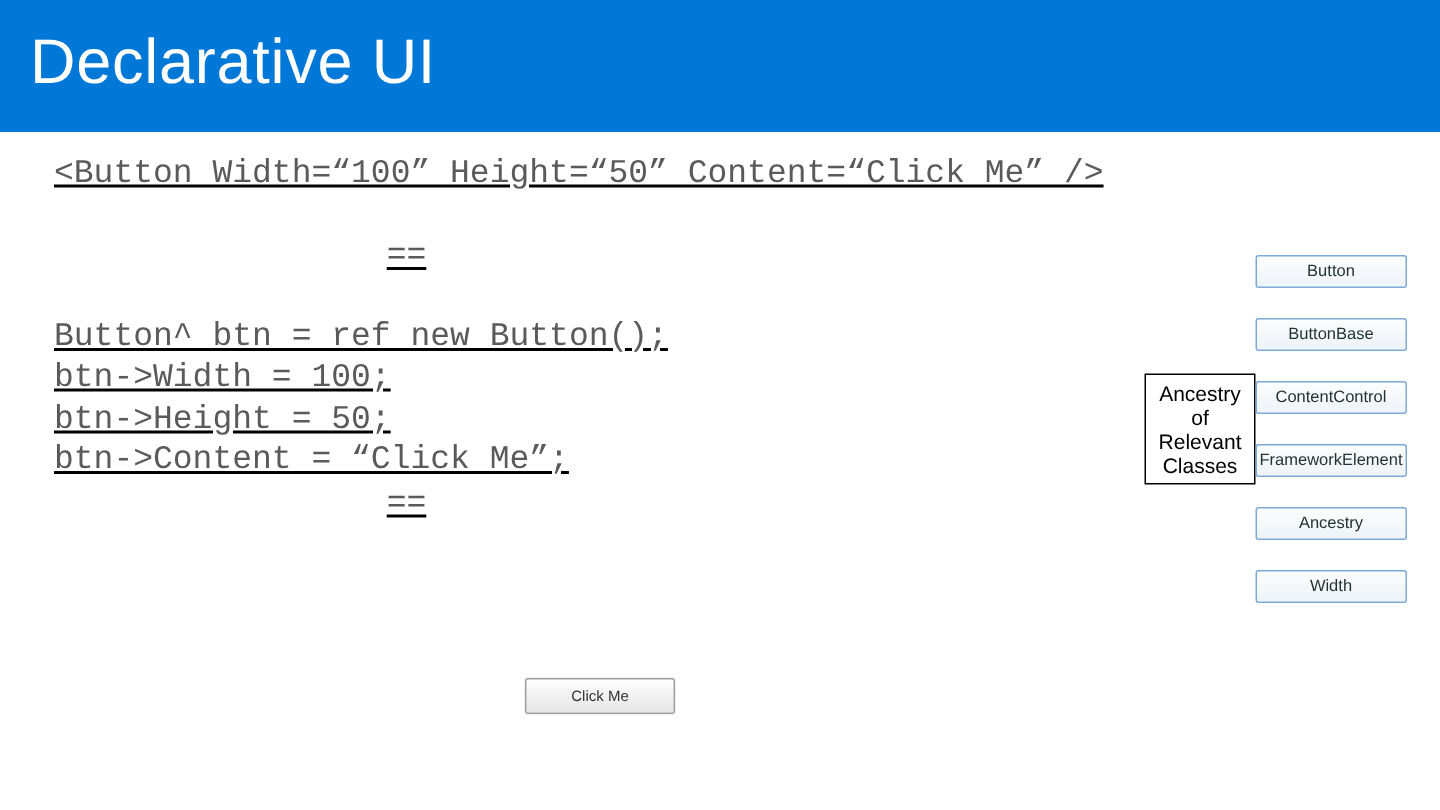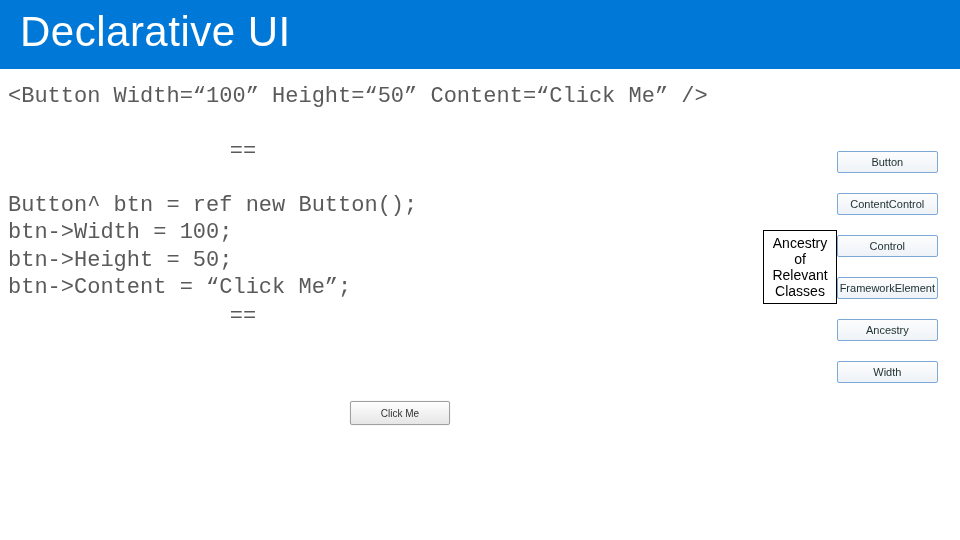--- a/index.html
+++ b/index.html
@@ -1,33 +1,34 @@
 <!DOCTYPE html>
 <html><head>
 <meta charset="utf-8">
 <style>
   * { margin: 0; padding: 0; box-sizing: border-box; }
   html, body { width: 960px; height: 540px; font-family: "Segoe UI", Arial, sans-serif; background: #fff; overflow: hidden; }
   .header {
     background: #0078d7;
     color: #fff;
     padding: 10px 20px 16px 20px;
-    height: 69px;
+    height: 88px;
     display: flex;
     align-items: center;
   }
   .header h1 {
     font-weight: 300;
     font-size: 42px;
     letter-spacing: 0.5px;
   }
   .body {
     position: relative;
-    padding: 14px 20px 0 8px;
+    padding: 14px 20px 0 36px;
     height: calc(540px - 88px);
+    text-decoration: underline;
   }
   .codeblock {
     font-family: Consolas, "Courier New", monospace;
     font-size: 22px;
     color: #5a5a5a;
     line-height: 1.25;
     white-space: pre;
   }
   .eq {
     font-family: Consolas, "Courier New", monospace;
@@ -80,21 +81,21 @@
     border-radius: 2px;
     font-size: 11px;
     text-align: center;
     padding: 4px 2px;
     color: #233;
   }
   
   .demo-btn-wrap {
     position: absolute;
     left: 350px;
-    top: 332px;
+    top: 364px;
     display: flex;
     flex-direction: column;
     align-items: center;
   }
   .demo-btn {
     width: 100px;
     height: 24px;
     font-size: 10px;
     background: linear-gradient(#fefefe,#e6e6e6);
     border: 1px solid #a0a0a0;
@@ -130,21 +131,21 @@
     <div class="demo-btn">Click Me</div>
   </div>
 
   <div class="ancestry">
     <div class="ancestry-title">Ancestry of Relevant Classes</div>
     <svg class="arrow-down" width="40" height="22" viewBox="0 0 40 22">
       <polygon points="14,0 26,0 26,8 36,8 20,22 4,8 14,8" fill="#fff" stroke="#555" stroke-width="1"></polygon>
     </svg>
     <div class="hier">
       <div class="hier-box">Button</div>
+      <div class="hier-box">ButtonBase</div>
       <div class="hier-box">ContentControl</div>
-      <div class="hier-box">Control</div>
       <div class="hier-box">FrameworkElement</div>
       <div class="hier-box">Ancestry</div>
       <div class="hier-box">Width</div>
     </div>
   </div>
 
 </div>
 
 </body></html>

